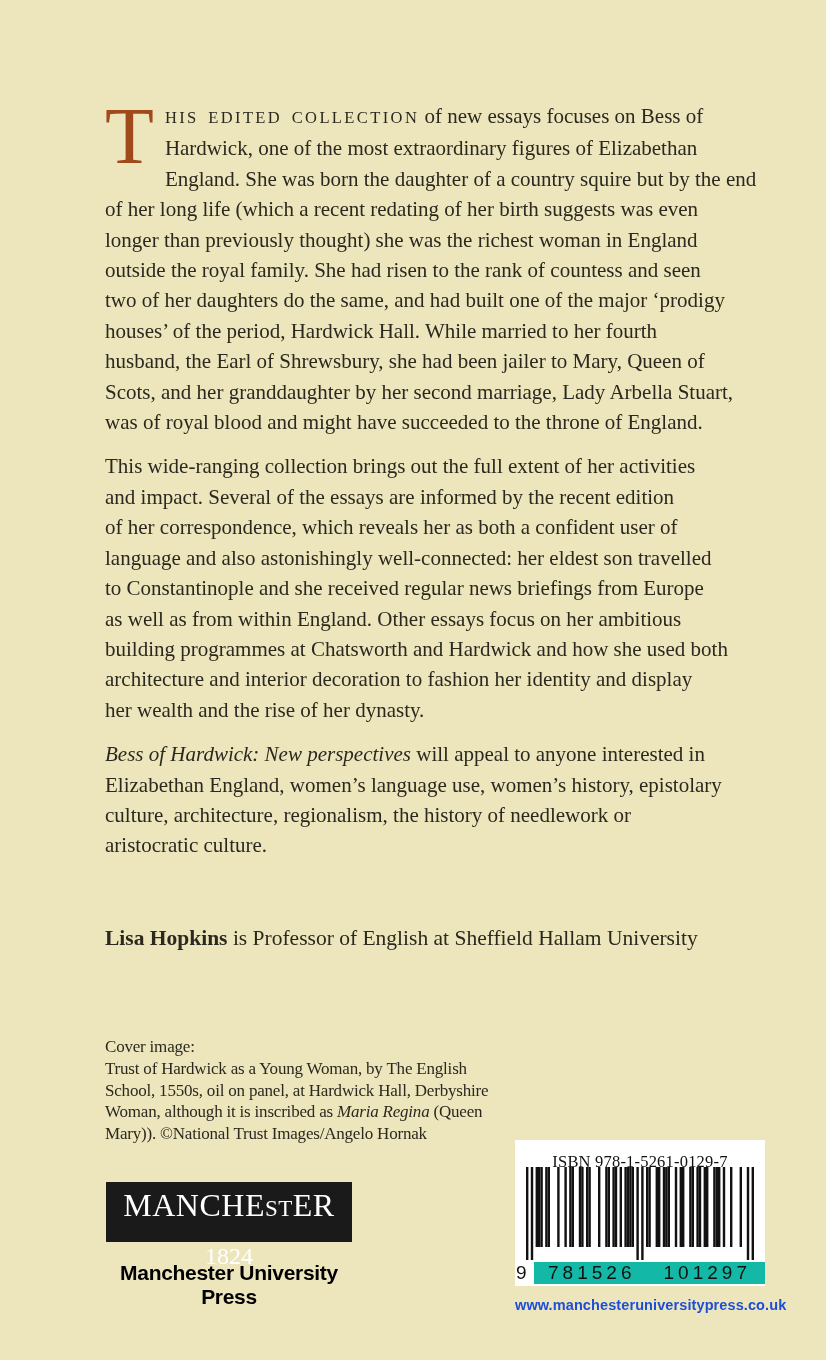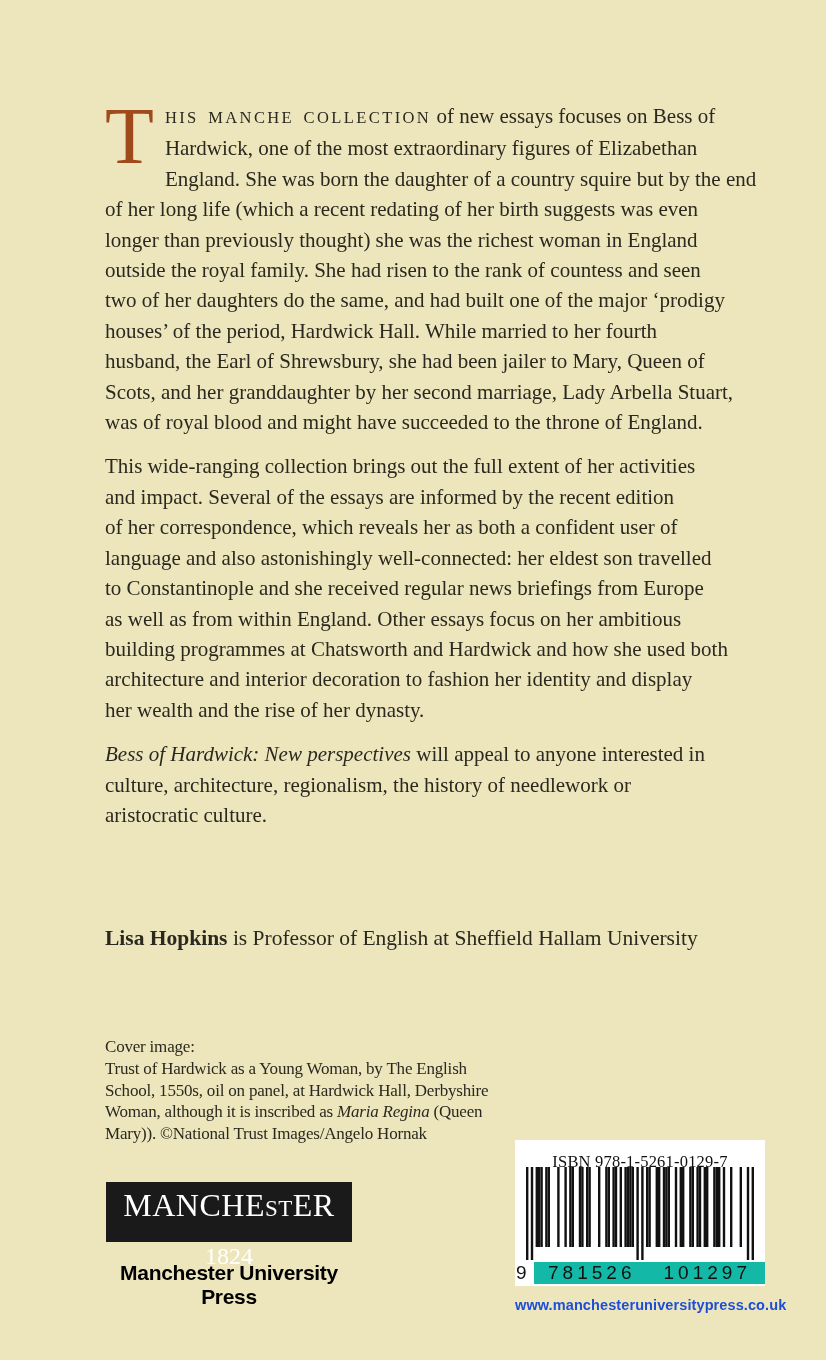--- a/index.html
+++ b/index.html
@@ -79,21 +79,21 @@
   }
 </style>
 </head>
 <body>
 
 <div class="blurb">
 
   <div class="para">
     <span class="dropcap">T</span>
     <div class="line">
-      <span class="smallcaps">HIS MANCHE COLLECTION</span><span> of new essays focuses on Bess of</span>
+      <span class="smallcaps">HIS EDITED COLLECTION</span><span> of new essays focuses on Bess of</span>
     </div>
     <div class="line">Hardwick, one of the most extraordinary figures of Elizabethan</div>
     <div class="line">England. She was born the daughter of a country squire but by the end</div>
     <div class="line">of her long life (which a recent redating of her birth suggests was even</div>
     <div class="line">longer than previously thought) she was the richest woman in England</div>
     <div class="line">outside the royal family. She had risen to the rank of countess and seen</div>
     <div class="line">two of her daughters do the same, and had built one of the major ‘prodigy</div>
     <div class="line">houses’ of the period, Hardwick Hall. While married to her fourth</div>
     <div class="line">husband, the Earl of Shrewsbury, she had been jailer to Mary, Queen of</div>
     <div class="line">Scots, and her granddaughter by her second marriage, Lady Arbella Stuart,</div>
@@ -109,20 +109,21 @@
     <div class="line">as well as from within England. Other essays focus on her ambitious</div>
     <div class="line">building programmes at Chatsworth and Hardwick and how she used both</div>
     <div class="line">architecture and interior decoration to fashion her identity and display</div>
     <div class="line">her wealth and the rise of her dynasty.</div>
   </div>
 
   <div class="para">
     <div class="line">
       <span class="italic">Bess of Hardwick: New perspectives</span><span> will appeal to anyone interested in</span>
     </div>
+    <div class="line">Elizabethan England, women’s language use, women’s history, epistolary</div>
     <div class="line">culture, architecture, regionalism, the history of needlework or</div>
     <div class="line">aristocratic culture.</div>
   </div>
 
 </div>
 
 <div class="author">
   <span class="bold">Lisa Hopkins</span><span> is Professor of English at Sheffield Hallam University</span>
 </div>
 

